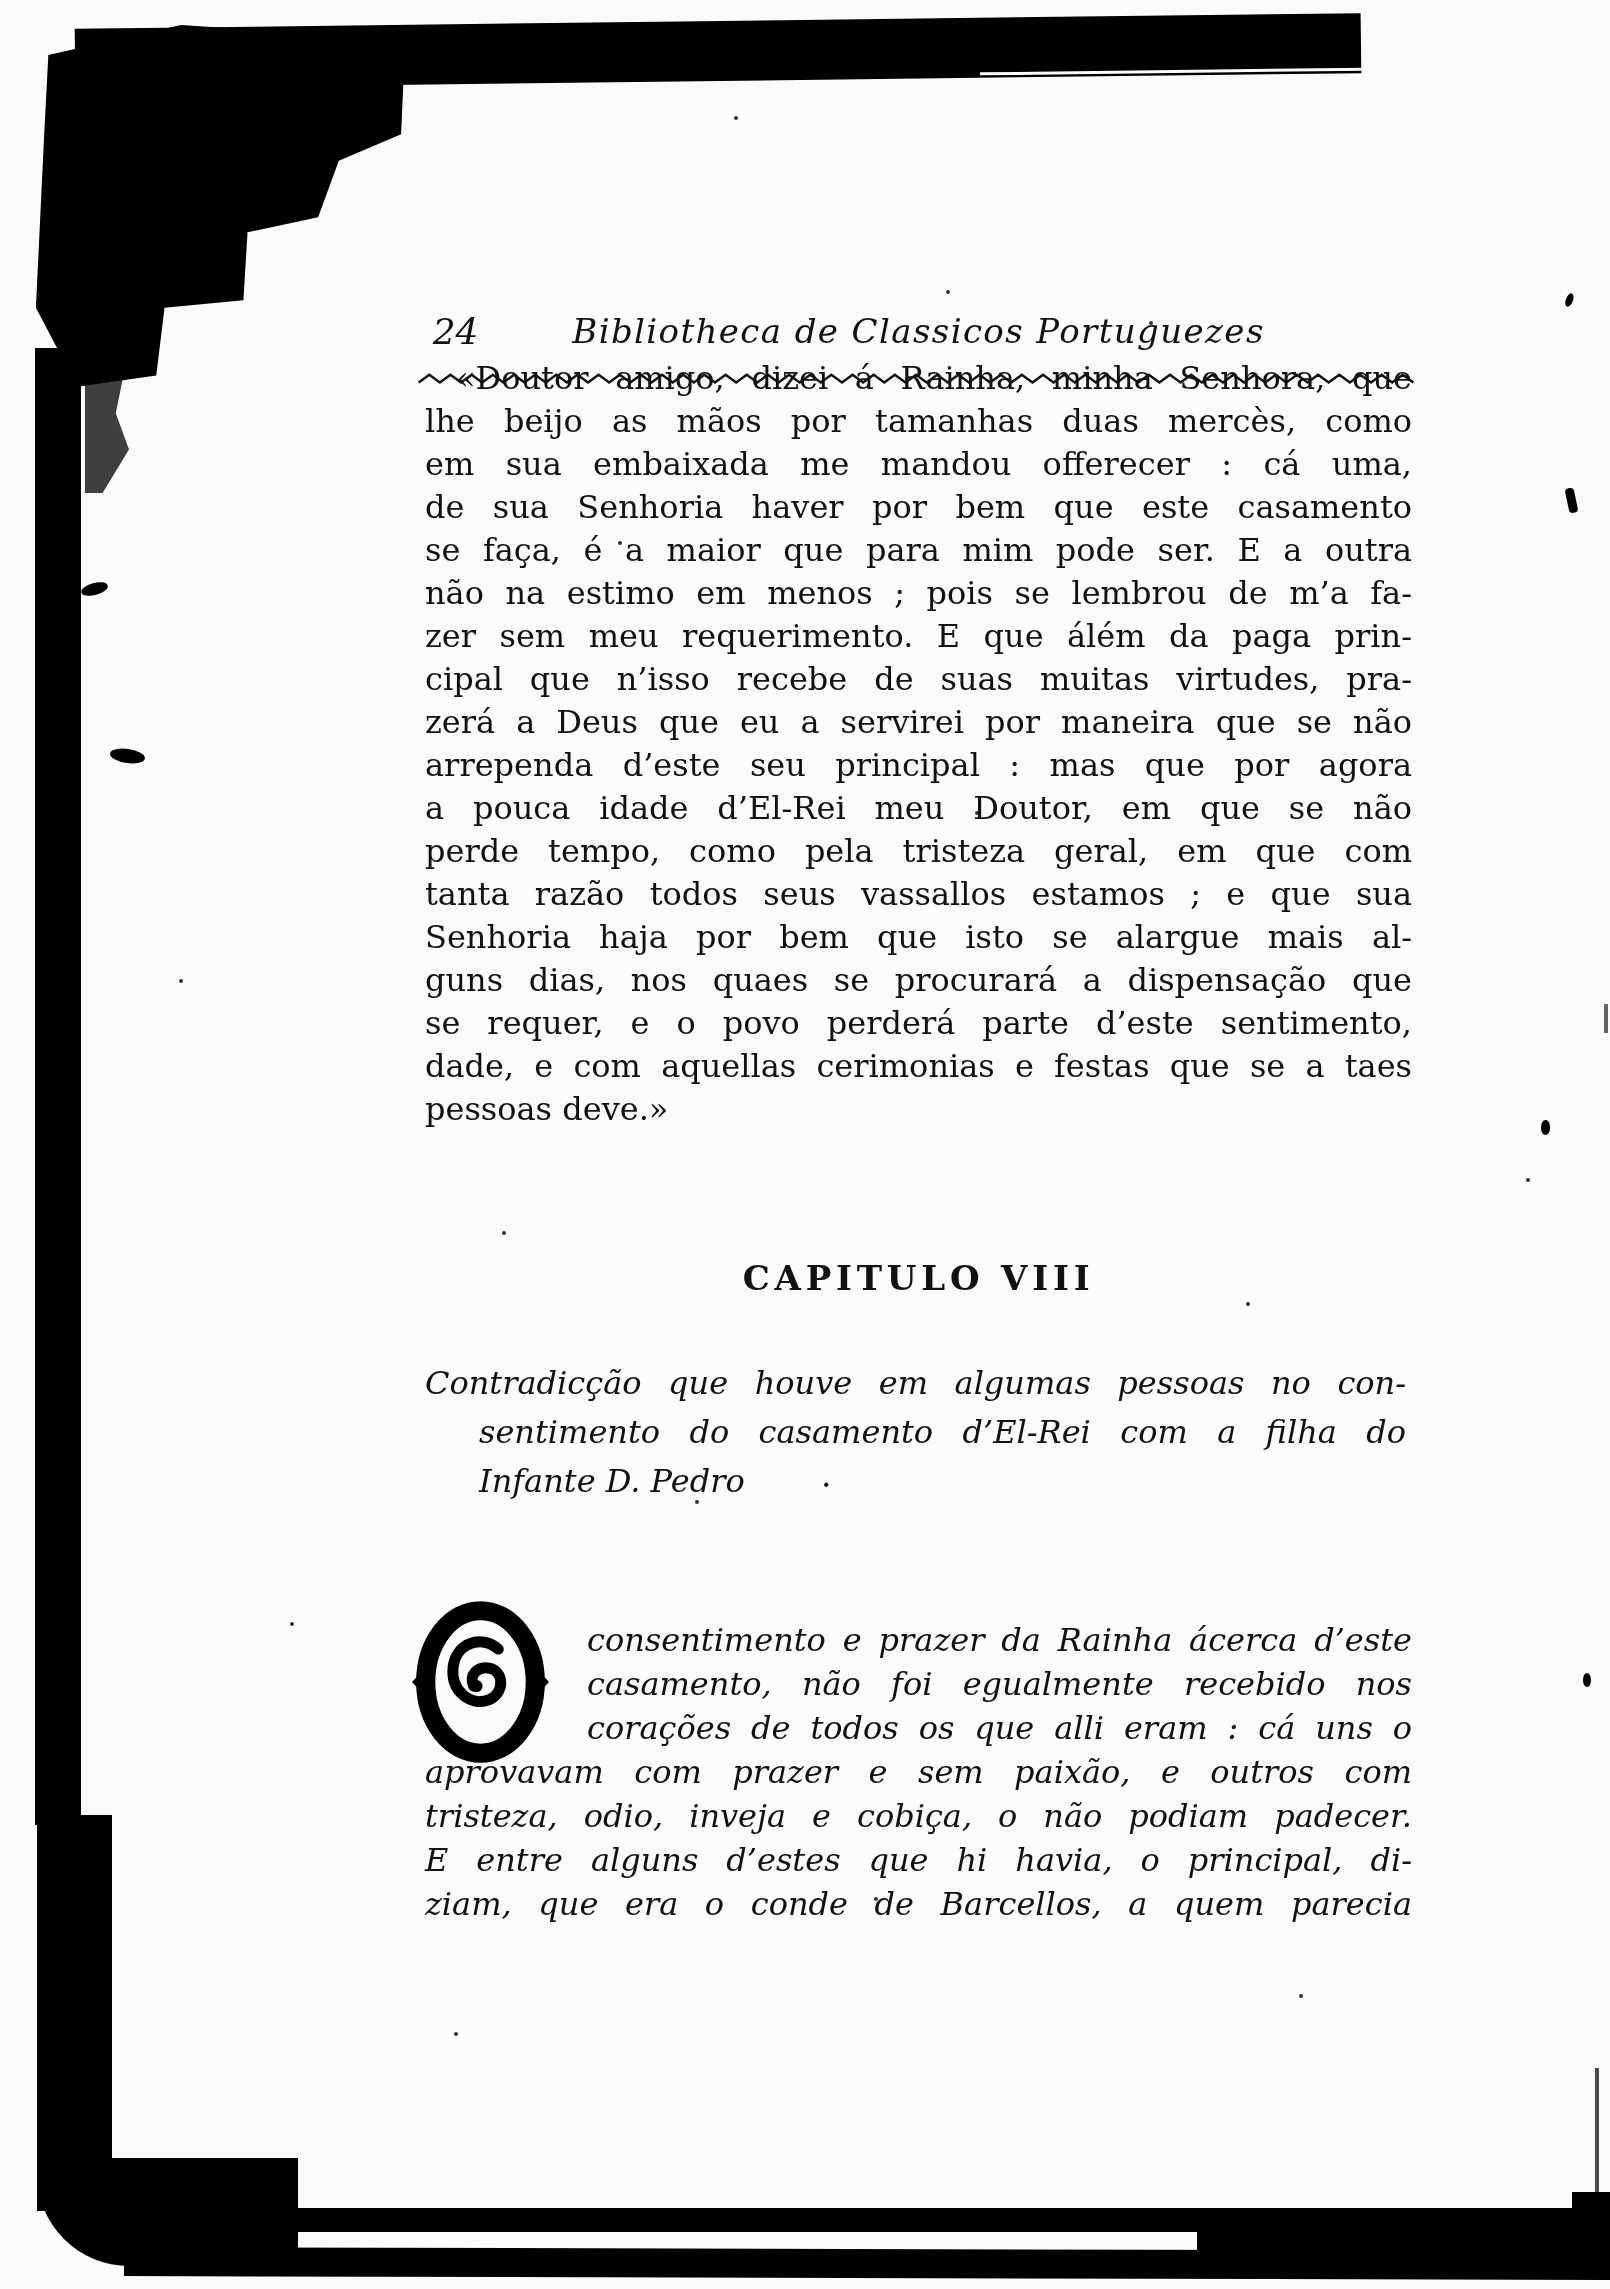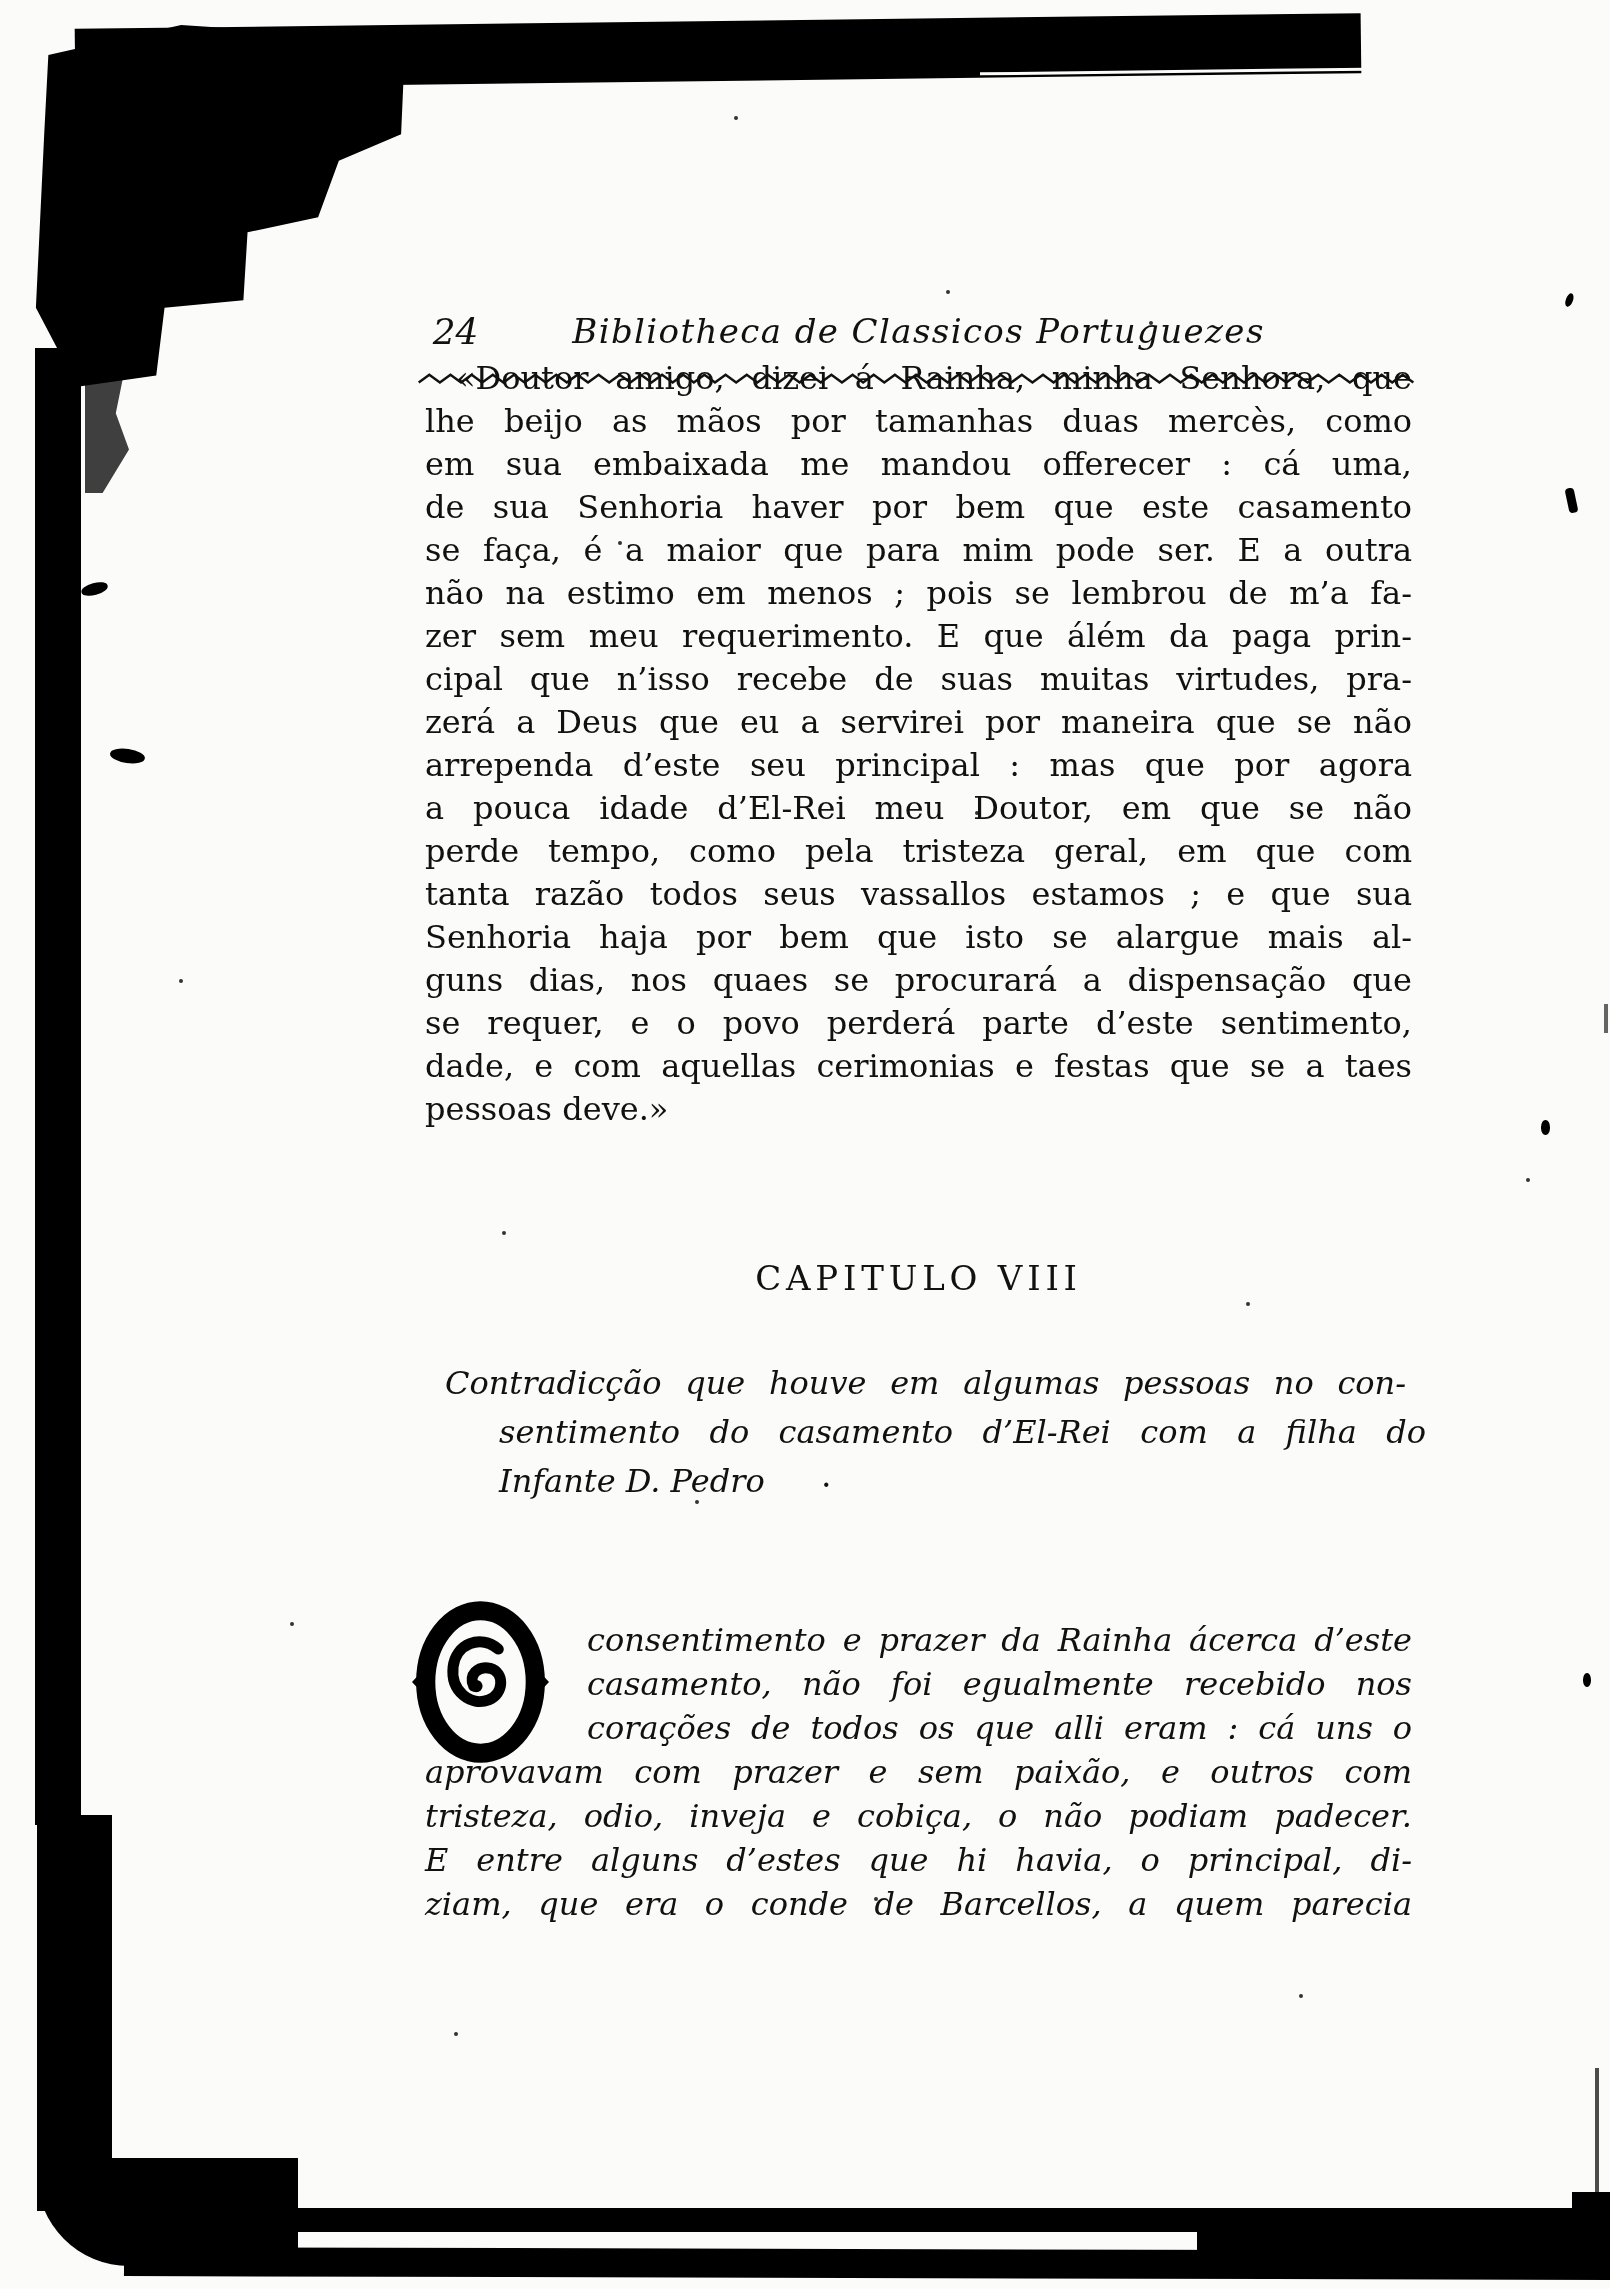--- a/index.html
+++ b/index.html
@@ -41,24 +41,24 @@
   .pgnum{position:absolute;left:7.7px;top:0;font-style:italic;font-size:36px;}
   .running-title{position:absolute;left:0;right:0;text-align:center;top:0;
     font-style:italic;font-size:34px;letter-spacing:1.4px;}
   .zigzag{position:absolute;left:417px;top:371px;z-index:3;}
   .para{position:absolute;left:425px;width:987px;font-size:32px;}
   .quote{top:357px;line-height:43px;}
   .tline{display:block;width:100%;text-align:justify;text-align-last:justify;white-space:normal;}
   .tline.indent{text-indent:31px;}
   .tline.lastline{text-align-last:left;}
   .chap{position:absolute;left:425px;top:1258px;width:987px;text-align:center;
-    font-size:34px;letter-spacing:4.8px;}
+    font-size:34px;letter-spacing:4.8px;font-weight:bold;}
   .subtitle{position:absolute;left:425px;top:1359px;width:981px;
     font-style:italic;font-size:32px;line-height:49px;}
-  .sline{display:block;text-align:justify;text-align-last:justify;margin-left:20px;}
+  .sline{display:block;text-align:justify;text-align-last:justify;}
   .sline.hang{padding-left:54px;width:calc(100% - 54px);}
   .sline.lastline{text-align-last:left;}
   .straydot{position:absolute;left:821px;top:1456px;font-size:33px;z-index:3;}
   .opening{top:1618px;line-height:44px;font-style:italic;}
   .tline.beside{margin-left:162px;width:calc(100% - 162px);}
   .dropcap{position:absolute;left:-13.5px;top:-21px;width:137px;height:170px;}
   .dropcap svg{width:100%;height:100%;}
 </style>
 </head>
 <body>

